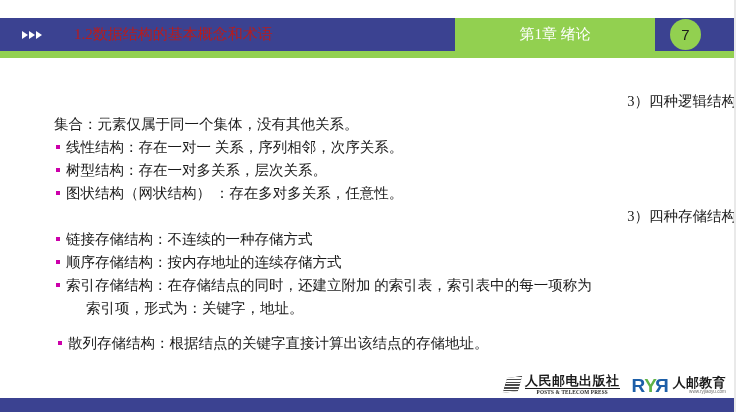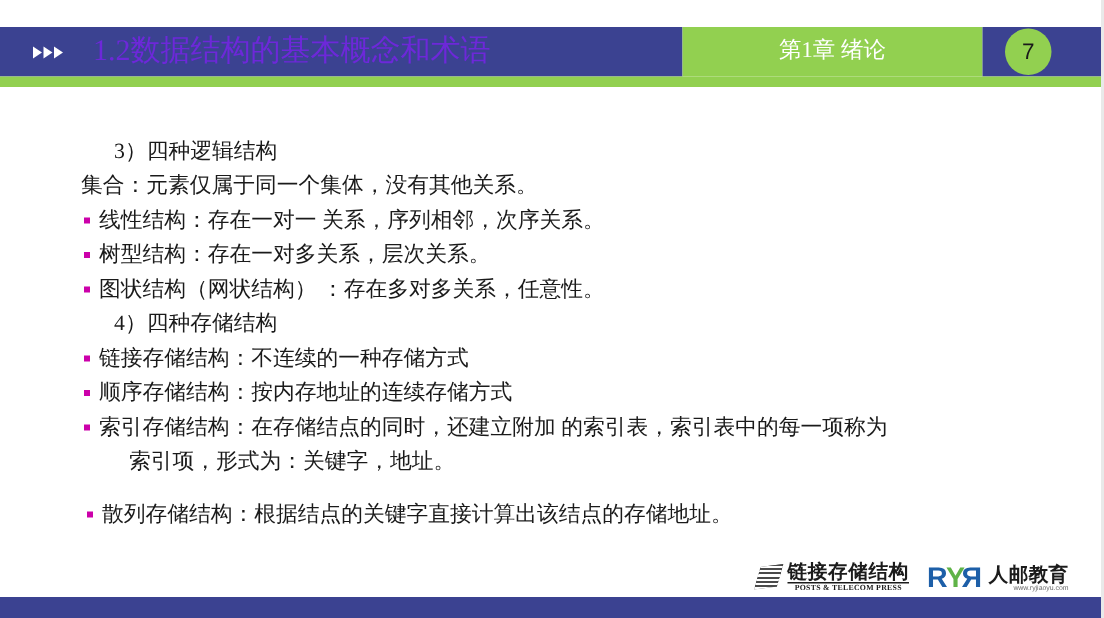--- a/index.html
+++ b/index.html
@@ -62,25 +62,25 @@
   }
   .hdr-arrows span {
     display: block;
     width: 0; height: 0;
     border-left: 6px solid #ffffff;
     border-top: 4px solid transparent;
     border-bottom: 4px solid transparent;
   }
   .hdr-title {
     position: absolute;
-    left: 62px; top: 0;
+    left: 74px; top: 0;
     height: 33px;
     line-height: 33px;
-    color: #6d28d9;
-    font-size: 20px;
+    color: #b91c1c;
+    font-size: 15px;
     font-family: "Liberation Serif", "DejaVu Serif", serif;
     white-space: nowrap;
   }
   .hdr-chapter {
     position: absolute;
     left: 455px; top: 0;
     width: 200px; height: 33px;
     line-height: 33px;
     text-align: center;
     color: #ffffff;
@@ -121,21 +121,21 @@
     width: 736px;
   }
   .line {
     position: relative;
     font-size: 14.5px;
     line-height: 23px;
     color: #1a1a1a;
     white-space: nowrap;
     font-family: "Liberation Serif", "DejaVu Serif", serif;
   }
-  .line.numbered   { padding-left: 76px; }
+  .line.numbered   { padding-left: 76px; text-align: right; }
   .line.plain      { padding-left: 54px; }
   .line.cont       { padding-left: 86px; }
   .line.bulleted   { padding-left: 66px; }
   .line.bulleted2  { padding-left: 68px; margin-top: 12px; }
 
   .bullet {
     position: absolute;
     left: 56px;
     top: 9px;
     width: 4px;
@@ -291,21 +291,21 @@
       <span class="bullet"></span>
       <span>树型结构：存在一对多关系，层次关系。</span>
     </div>
 
     <div class="line bulleted">
       <span class="bullet"></span>
       <span>图状结构（网状结构） ：存在多对多关系，任意性。</span>
     </div>
 
     <div class="line numbered">
-      <span>4）四种存储结构</span>
+      <span>3）四种存储结构</span>
     </div>
 
     <div class="line bulleted">
       <span class="bullet"></span>
       <span>链接存储结构：不连续的一种存储方式</span>
     </div>
 
     <div class="line bulleted">
       <span class="bullet"></span>
       <span>顺序存储结构：按内存地址的连续存储方式</span>
@@ -327,21 +327,21 @@
 
   </div>
 
   <div class="footer-logos">
 
     <div class="logo-ptpress">
       <div class="ptp-mark">
         <div class="leaf"></div>
       </div>
       <div class="ptp-text">
-        <span class="ptp-cn">链接存储结构</span>
+        <span class="ptp-cn">人民邮电出版社</span>
         <span class="ptp-en">POSTS &amp; TELECOM PRESS</span>
       </div>
     </div>
 
     <div class="logo-ryjy">
       <div class="ryjy-mark">
         <span class="ryjy-r">R</span>
         <span class="ryjy-y">Y</span>
         <span class="ryjy-r2">R</span>
       </div>

